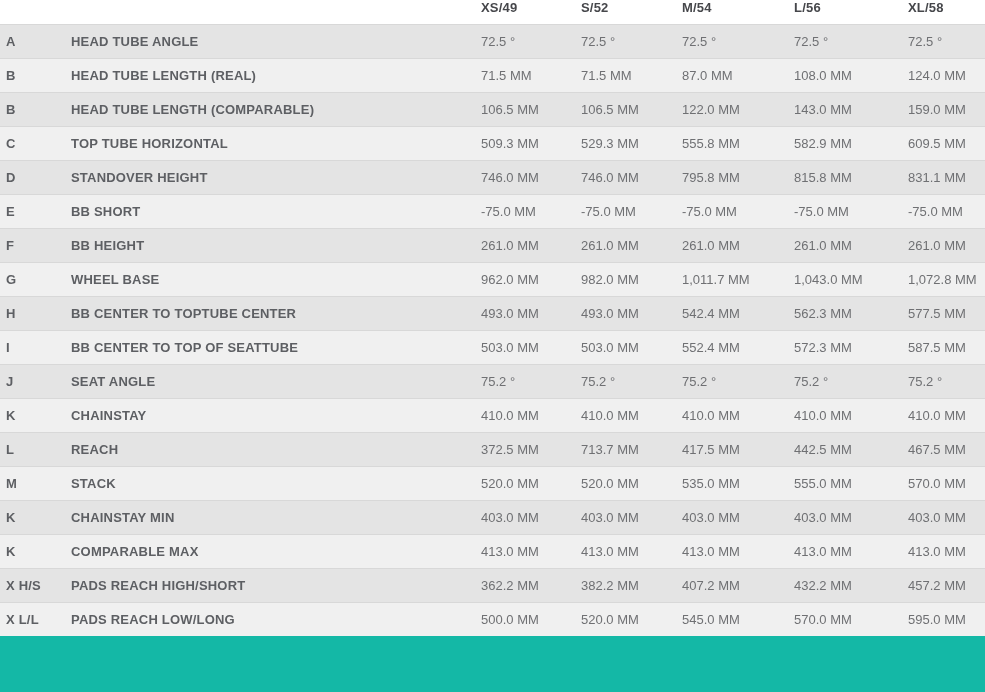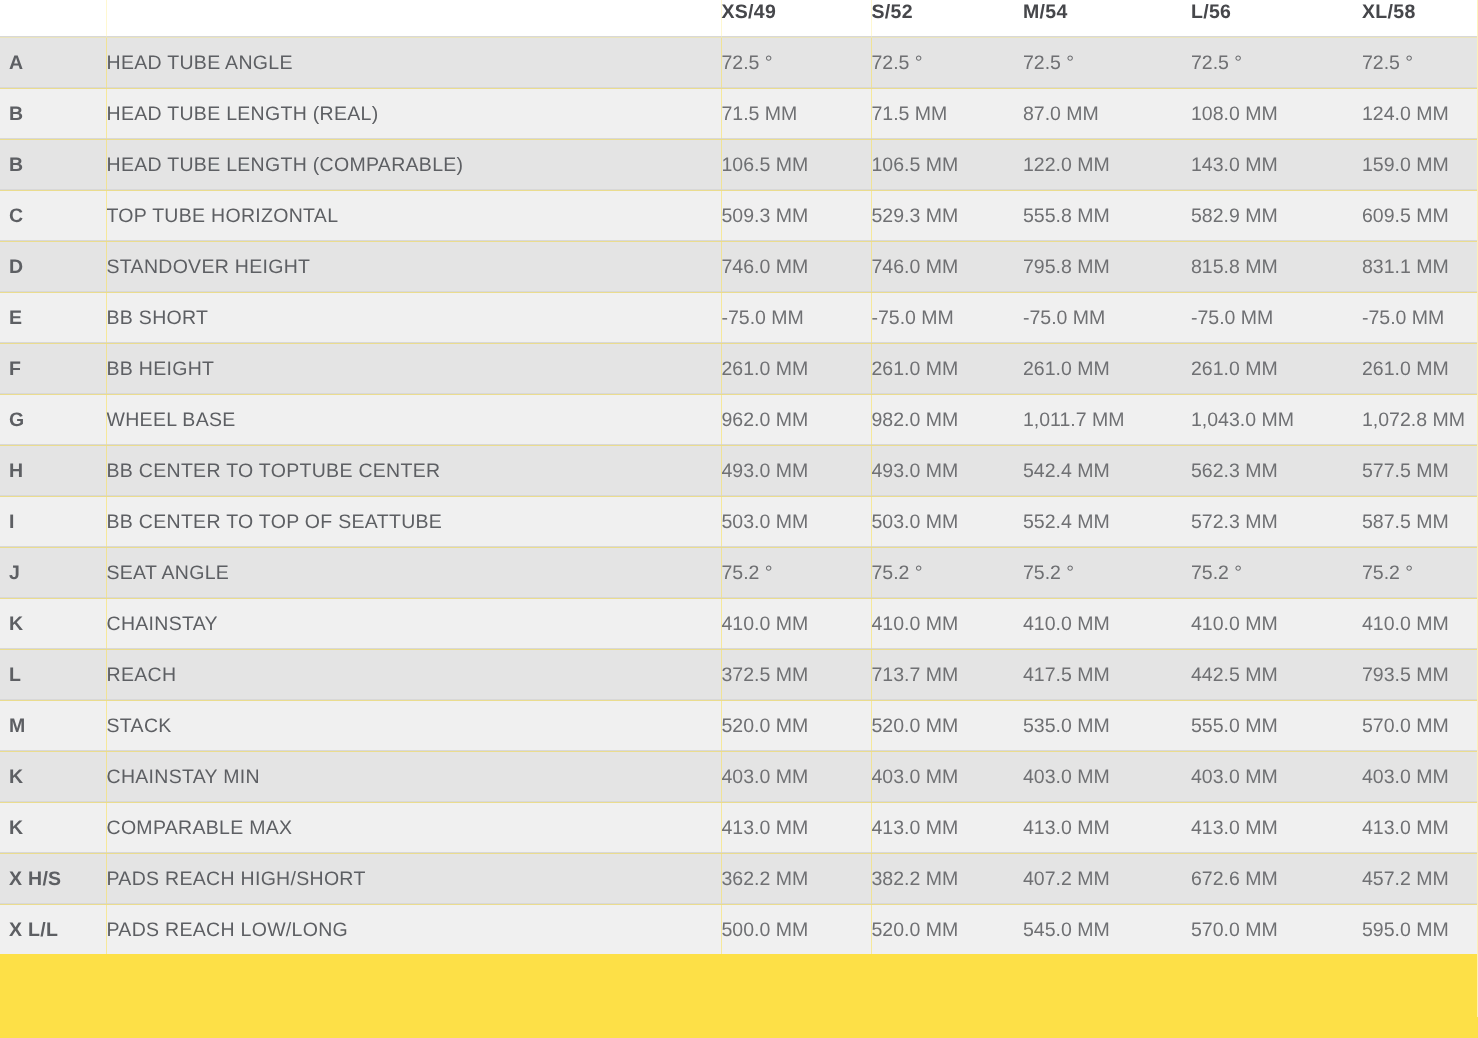--- a/index.html
+++ b/index.html
@@ -5,21 +5,21 @@
   html, body {
     margin: 0;
     padding: 0;
     background: #ffffff;
     font-family: "Liberation Sans", "DejaVu Sans", sans-serif;
   }
   .viewport {
     width: 985px;
     height: 692px;
     overflow: hidden;
-    background: #fde047;
+    background: #14b8a6;
   }
   table.geometry {
     border-collapse: collapse;
     table-layout: fixed;
     width: 985px;
   }
   table.geometry col.c-code  { width: 71px; }
   table.geometry col.c-label { width: 410px; }
   table.geometry col.c-v1 { width: 100px; }
   table.geometry col.c-v2 { width: 101px; }
@@ -53,21 +53,21 @@
   tbody tr.row-odd  td { background: #e4e4e4; }
   tbody tr.row-even td { background: #f0f0f0; }
 
   td.code {
     padding-left: 6px;
     font-weight: bold;
     color: #5d5f63;
     letter-spacing: 0.2px;
   }
   td.label {
-    font-weight: normal;
+    font-weight: bold;
     color: #5d5f63;
     letter-spacing: 0.2px;
   }
   td.value {
     font-weight: normal;
     color: #6f7073;
   }
 </style>
 </head>
 <body>
@@ -205,21 +205,21 @@
           <td class="value">410.0 MM</td>
           <td class="value">410.0 MM</td>
         </tr>
         <tr class="row-odd">
           <td class="code">L</td>
           <td class="label">REACH</td>
           <td class="value">372.5 MM</td>
           <td class="value">713.7 MM</td>
           <td class="value">417.5 MM</td>
           <td class="value">442.5 MM</td>
-          <td class="value">793.5 MM</td>
+          <td class="value">467.5 MM</td>
         </tr>
         <tr class="row-even">
           <td class="code">M</td>
           <td class="label">STACK</td>
           <td class="value">520.0 MM</td>
           <td class="value">520.0 MM</td>
           <td class="value">535.0 MM</td>
           <td class="value">555.0 MM</td>
           <td class="value">570.0 MM</td>
         </tr>
@@ -240,21 +240,21 @@
           <td class="value">413.0 MM</td>
           <td class="value">413.0 MM</td>
           <td class="value">413.0 MM</td>
         </tr>
         <tr class="row-odd">
           <td class="code">X H/S</td>
           <td class="label">PADS REACH HIGH/SHORT</td>
           <td class="value">362.2 MM</td>
           <td class="value">382.2 MM</td>
           <td class="value">407.2 MM</td>
-          <td class="value">672.6 MM</td>
+          <td class="value">432.2 MM</td>
           <td class="value">457.2 MM</td>
         </tr>
         <tr class="row-even">
           <td class="code">X L/L</td>
           <td class="label">PADS REACH LOW/LONG</td>
           <td class="value">500.0 MM</td>
           <td class="value">520.0 MM</td>
           <td class="value">545.0 MM</td>
           <td class="value">570.0 MM</td>
           <td class="value">595.0 MM</td>

